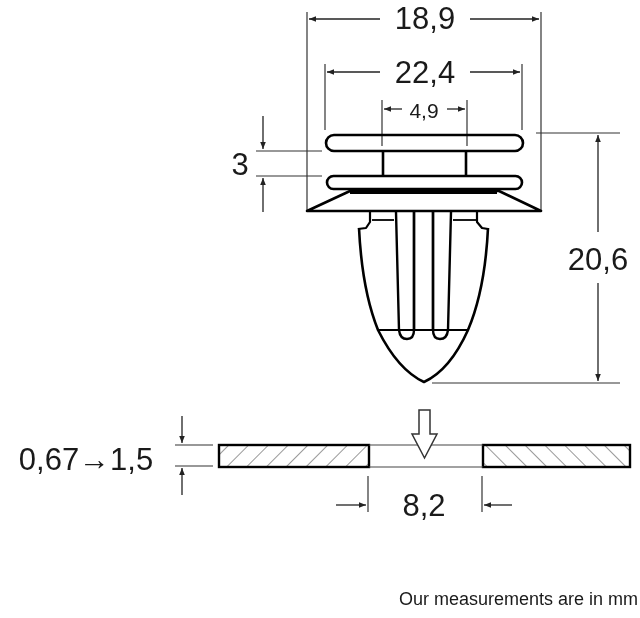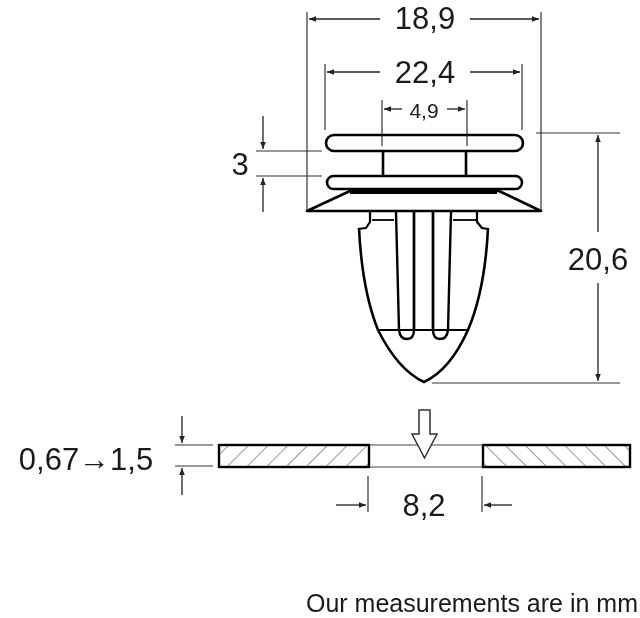--- a/index.html
+++ b/index.html
@@ -1,21 +1,21 @@
 <!DOCTYPE html>
 <html><head>
   <meta charset="utf-8">
   <style>
     html, body { margin: 0; padding: 0; background: #ffffff; }
     body { width: 640px; height: 618px; position: relative; overflow: hidden; }
     svg { position: absolute; left: 0; top: 0; }
     .dim-text { font-family: "Liberation Sans", sans-serif; fill: #1a1a1a; }
     .footer {
       position: absolute; right: 2px; top: 589px;
-      font-family: "Liberation Sans", sans-serif; font-size: 25px; color: #1a1a1a;
+      font-family: "Liberation Sans", sans-serif; font-size: 18px; color: #1a1a1a;
       white-space: nowrap;
     }
   </style>
 </head>
 <body>
 
 <svg width="640" height="618" viewBox="0 0 640 618" xmlns="http://www.w3.org/2000/svg">
   <defs>
     <marker id="arr" viewBox="0 0 10 10" refX="10" refY="5" markerWidth="9" markerHeight="7" orient="auto-start-reverse" markerUnits="userSpaceOnUse">
       <path d="M0,1 L10,5 L0,9 Z" fill="#222"></path>

